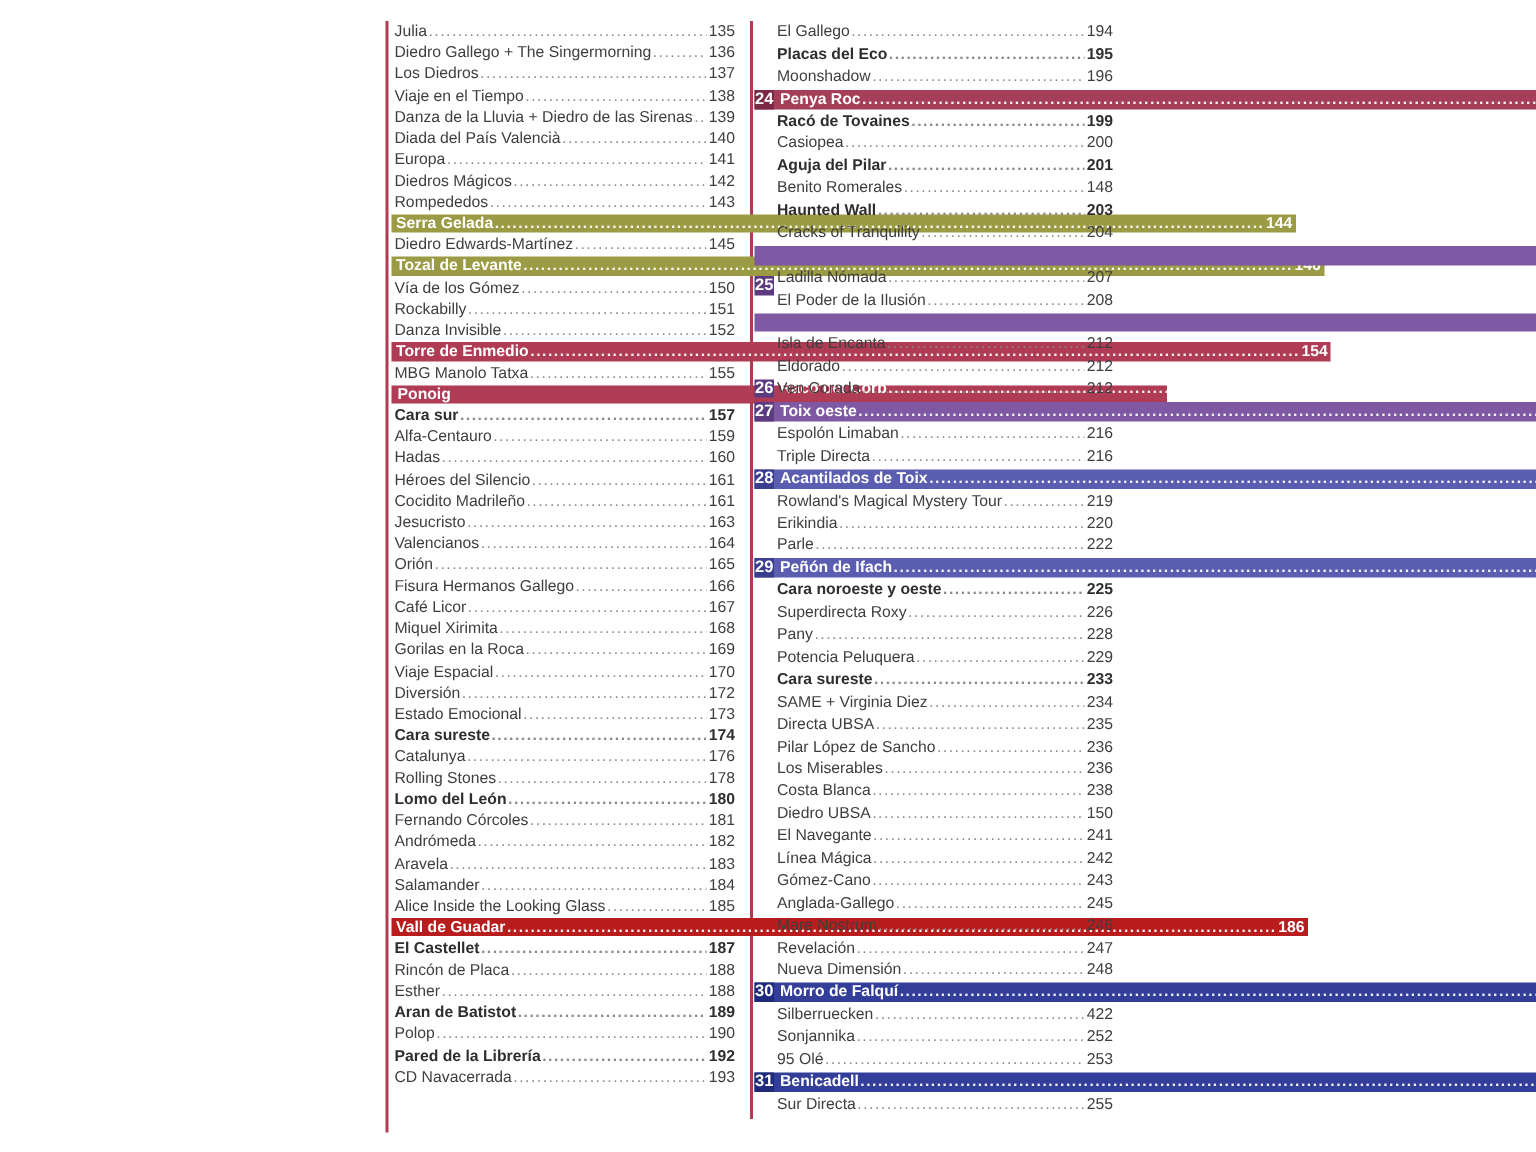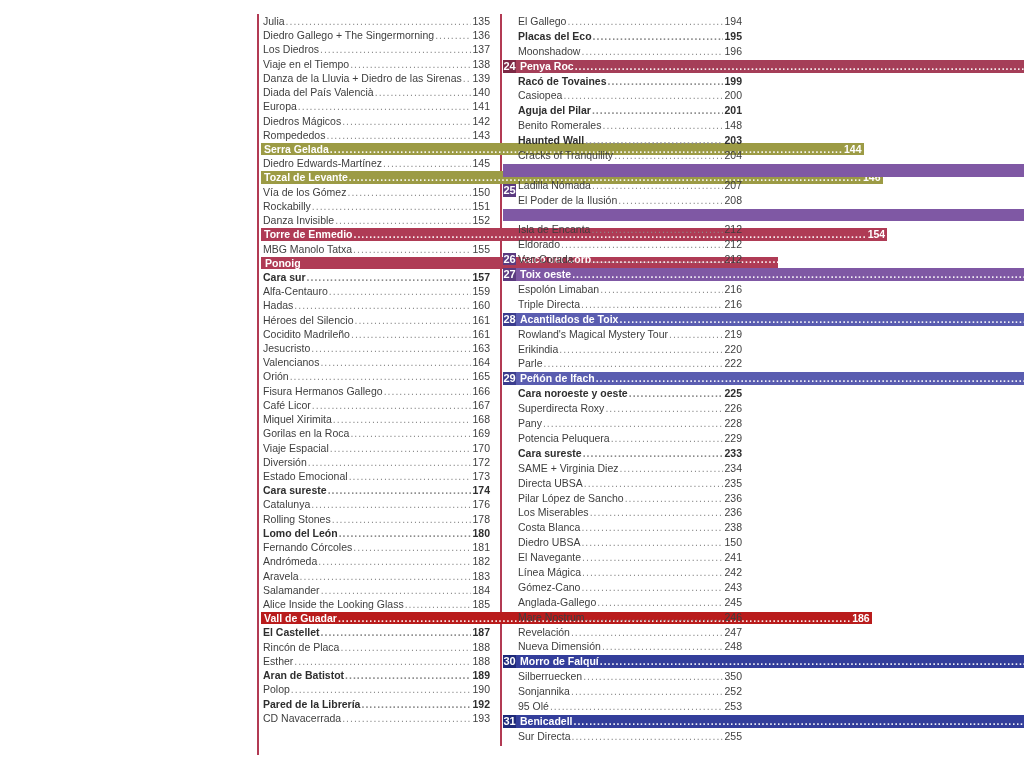--- a/index.html
+++ b/index.html
@@ -554,21 +554,21 @@
     <div class="row header">
       <div class="bar" style="background: rgb(51, 62, 155);">
         <span class="badge" style="background: rgb(31, 42, 122);">30</span>
         <span class="label">Morro de Falquí</span>
         <span class="dots"></span>
       </div>
     </div>
     <div class="row">
       <span class="label">Silberruecken</span>
       <span class="dots"></span>
-      <span class="page">350</span>
+      <span class="page">422</span>
     </div>
     <div class="row">
       <span class="label">Sonjannika</span>
       <span class="dots"></span>
       <span class="page">252</span>
     </div>
     <div class="row">
       <span class="label">95 Olé</span>
       <span class="dots"></span>
       <span class="page">253</span>

